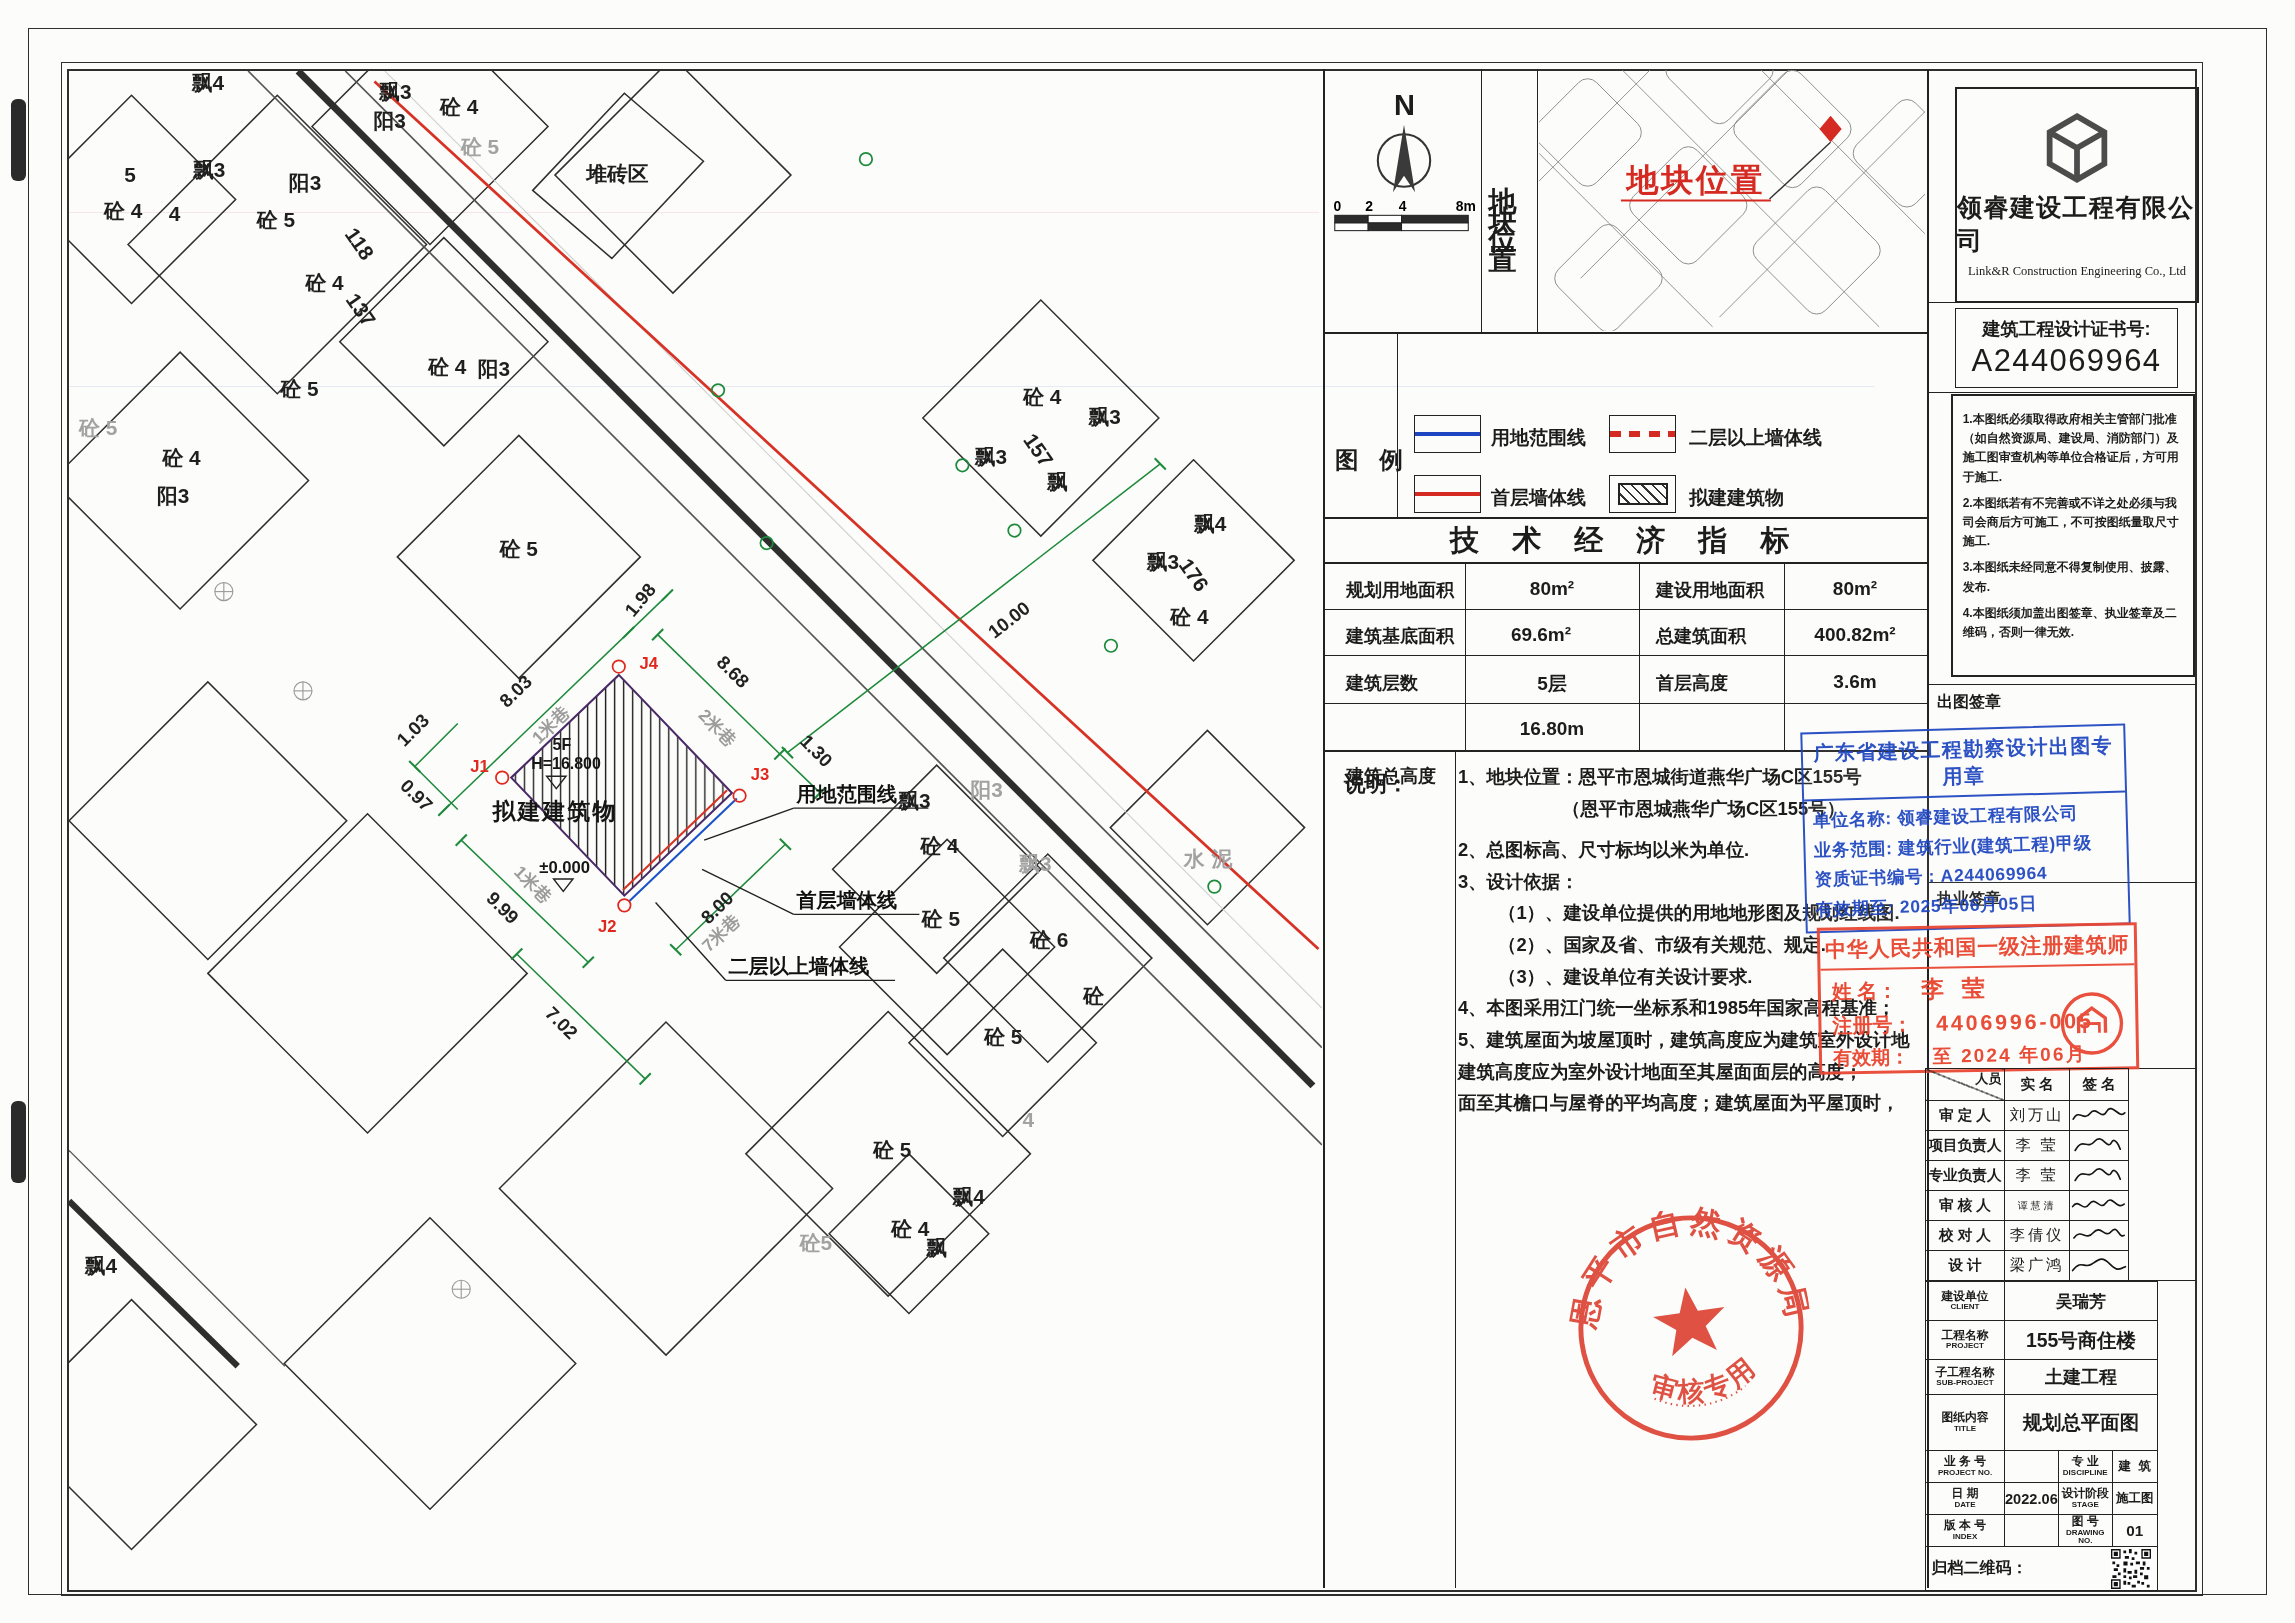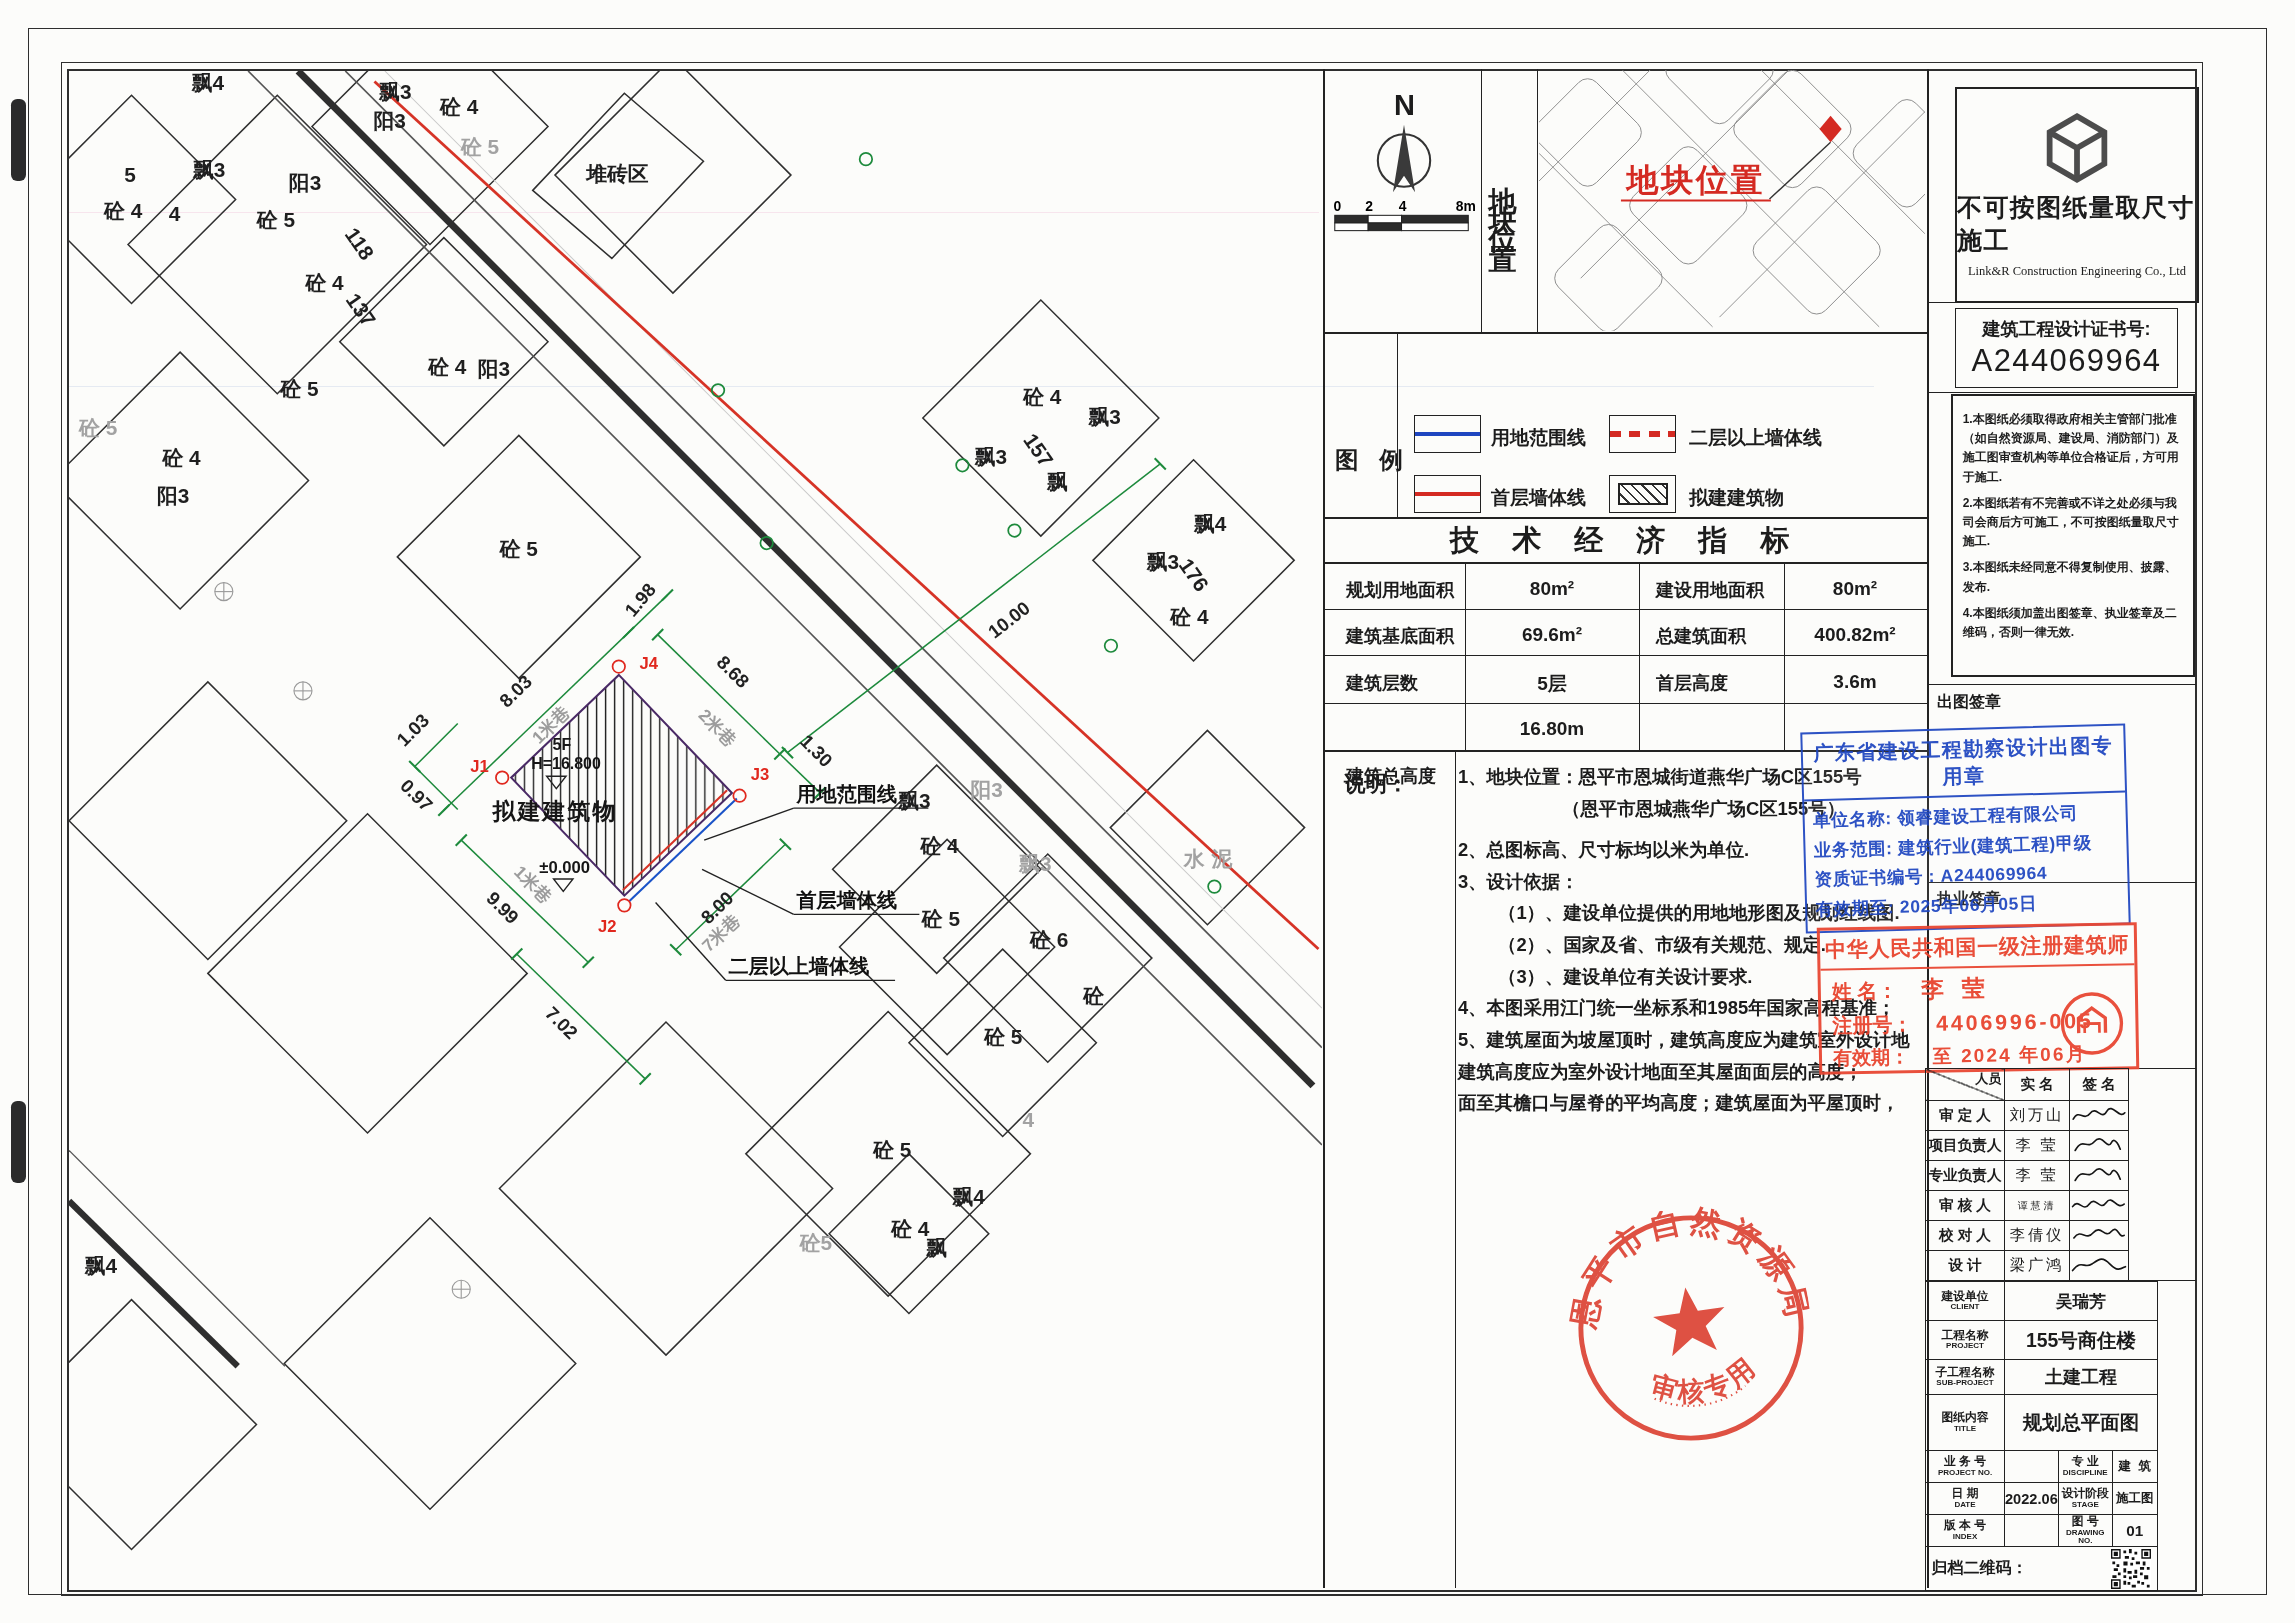--- a/index.html
+++ b/index.html
@@ -341,21 +341,21 @@
       <div style="width:46px;height:18px;border:2.1px solid #222;background:repeating-linear-gradient(45deg,transparent 0 5.6px,#333 5.6px 7.3px);"></div>
     </div>
   <div class="leglabel" style="left:1689px;top:485px;">拟建建筑物</div>
 
   <div class="hdr-title">技 术 经 济 指 标</div>
   <div class="ind-label" style="left:1346px;top:578px;">规划用地面积</div>
   <div class="ind-val" style="left:1465px;top:578px;width:174px;">80m²</div>
   <div class="ind-label" style="left:1656px;top:578px;">建设用地面积</div>
   <div class="ind-val" style="left:1784px;top:578px;width:142px;">80m²</div>
   <div class="ind-label" style="left:1346px;top:624px;">建筑基底面积</div>
-  <div class="ind-val" style="left:1465px;top:624px;width:174px;">69.6m²</div>
+  <div class="ind-val" style="left:1406px;top:624px;width:174px;padding-left:48px;">69.6m²</div>
   <div class="ind-label" style="left:1656px;top:624px;">总建筑面积</div>
   <div class="ind-val" style="left:1784px;top:624px;width:142px;">400.82m²</div>
   <div class="ind-label" style="left:1346px;top:671px;">建筑层数</div>
   <div class="ind-val" style="left:1465px;top:671px;width:174px;">5层</div>
   <div class="ind-label" style="left:1656px;top:671px;">首层高度</div>
   <div class="ind-val" style="left:1784px;top:671px;width:142px;">3.6m</div>
   <div class="ind-label" style="left:1346px;top:718px;margin-top:46px;">建筑总高度</div>
   <div class="ind-val" style="left:1465px;top:718px;width:174px;">16.80m</div>
 
   <div class="celllabel" style="left:1344px;top:769px;font-size:21.5px;">说明：</div>
@@ -373,21 +373,21 @@
     <div class="note-line">面至其檐口与屋脊的平均高度；建筑屋面为平屋顶时，</div>
   </div>
 
   <div class="company-box">
     <svg width="72" height="72" viewBox="0 0 100 100">
       <polygon points="50,6 88,28 88,72 50,94 12,72 12,28" fill="none" stroke="#4c4c4c" stroke-width="8"></polygon>
       <line x1="12" y1="28" x2="50" y2="50" stroke="#4c4c4c" stroke-width="8"></line>
       <line x1="88" y1="28" x2="50" y2="50" stroke="#4c4c4c" stroke-width="8"></line>
       <line x1="50" y1="94" x2="50" y2="50" stroke="#4c4c4c" stroke-width="8"></line>
     </svg>
-    <div style="font-size:25px;font-weight:bold;letter-spacing:1.4px;">不可按图纸量取尺寸施工</div>
+    <div style="font-size:25px;font-weight:bold;letter-spacing:1.4px;">领睿建设工程有限公司</div>
     <div style="font-size:12.5px;font-family:'Liberation Serif',serif;">Link&amp;R Construction Engineering Co., Ltd</div>
   </div>
 
   <div class="cert-box">
     <div style="font-size:18px;font-weight:bold;">建筑工程设计证书号:</div>
     <div style="font-size:31px;letter-spacing:1.4px;">A244069964</div>
   </div>
 
   <div class="disc-box">
     <p>1.本图纸必须取得政府相关主管部门批准（如自然资源局、建设局、消防部门）及施工图审查机构等单位合格证后，方可用于施工.</p>

